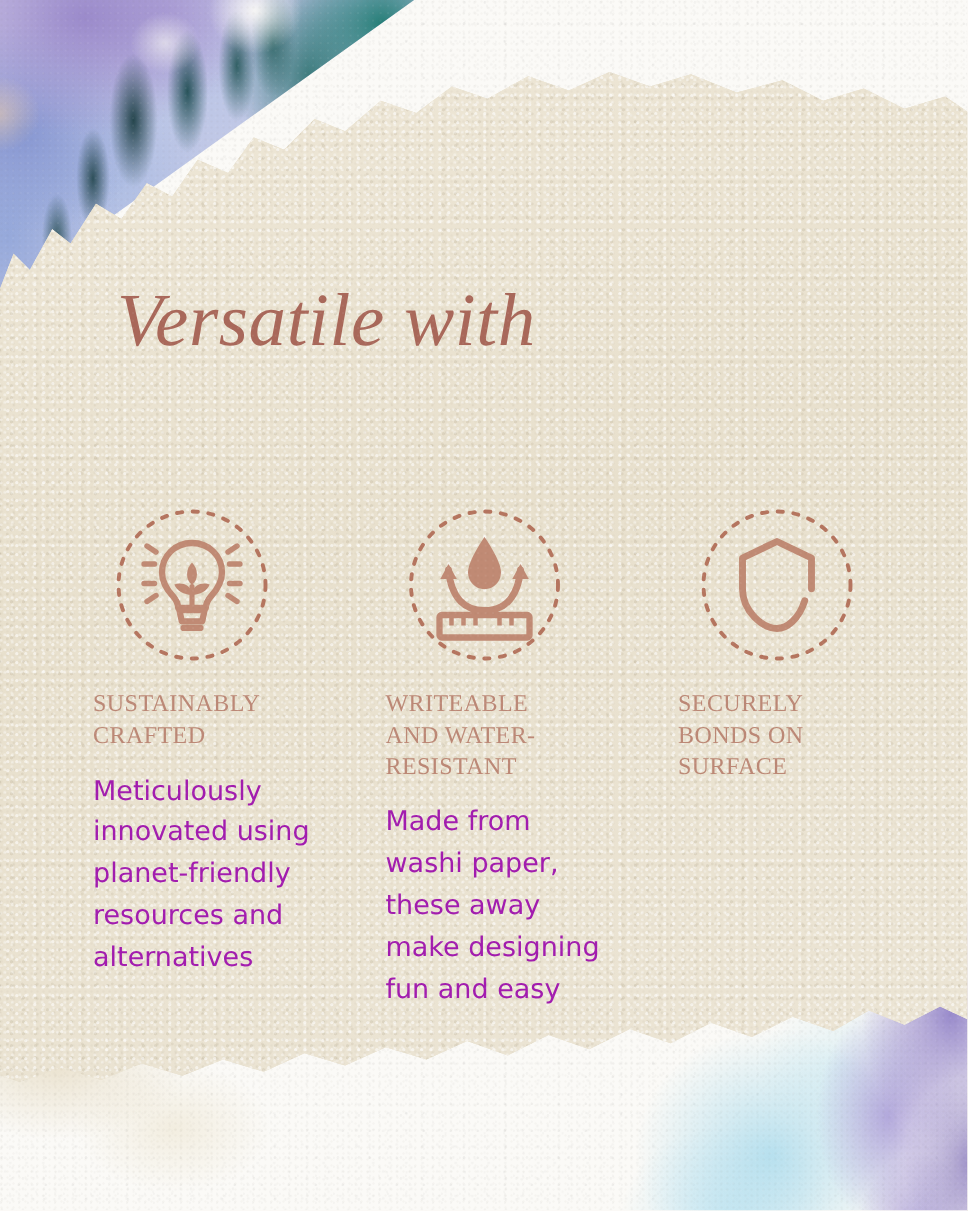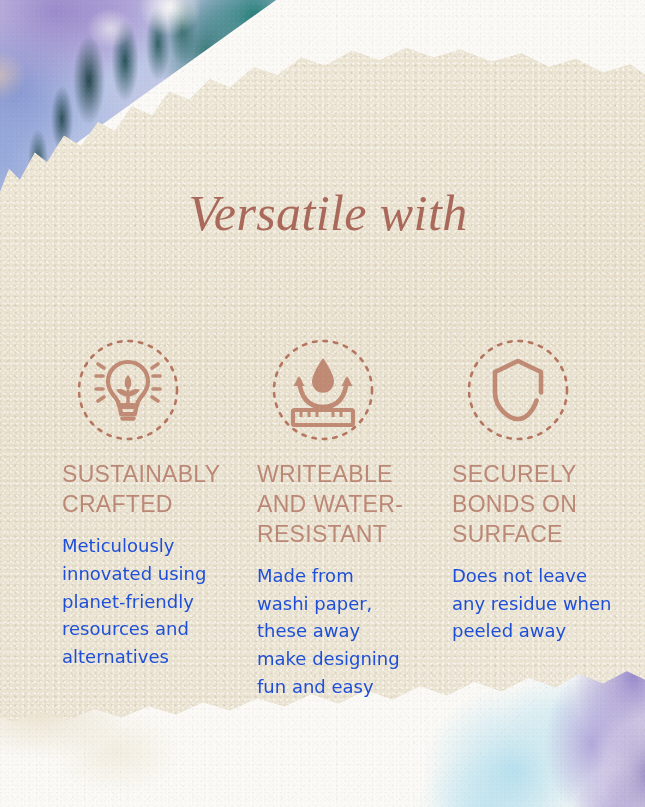--- a/index.html
+++ b/index.html
@@ -197,21 +197,21 @@
     left: 78px;
     top: 183px;
     width: 500px;
     font-family: "Liberation Serif", "DejaVu Serif", serif;
     font-style: italic;
     font-size: 50px;
     line-height: 1.20;
     color: #a9685a;
     letter-spacing: 0.4px;
   }
-  .headline .line { display: block; white-space: nowrap; text-align: center; }
+  .headline .line { display: block; white-space: nowrap; }
 
   .cards {
     position: absolute;
     left: 62px;
     top: 334px;
     width: 585px;
     display: flex;
     gap: 0px;
   }
   .card {
@@ -223,36 +223,36 @@
   .icon-wrap {
     width: 112px;
     height: 112px;
     display: block;
     margin-left: 10px;
   }
   .icon-wrap svg { display: block; width: 112px; height: 112px; }
 
   .card-title {
     margin-top: 14px;
-    font-family: Liberation Sans, sans-serif;
+    font-family: Liberation Serif, serif;
     font-weight: 400;
-    font-size: 23px;
+    font-size: 16px;
     line-height: 1.30;
     letter-spacing: 0.3px;
     color: #bc8876;
     text-transform: uppercase;
     white-space: pre-line;
   }
   .card-body {
     margin-top: 12px;
     font-family: "DejaVu Sans", sans-serif;
     font-weight: 400;
     font-size: 18px;
     line-height: 1.55;
-    color: #1d4ed8;
+    color: #a21caf;
     white-space: pre-line;
   }
 
   
   .grain-overlay {
     position: absolute;
     inset: 0;
     pointer-events: none;
     opacity: 0.35;
     background-image:
@@ -366,22 +366,19 @@
       <div class="card">
         <span class="icon-wrap">
           <svg viewBox="0 0 112 112" xmlns="http://www.w3.org/2000/svg">
             <circle cx="56" cy="56" r="49" fill="none" stroke="#b5755f" stroke-width="2.6" stroke-linecap="round" stroke-dasharray="3.5 7"></circle>
             <path d="M74.5 66.5 C70.5 79 62.5 85 56 85 C47 85 33 74 33 58.5 L33 38 L56 27 L79 38 L79 58.5" fill="none" stroke="#c08a74" stroke-width="4.6" stroke-linecap="round" stroke-linejoin="round"></path>
           </svg>
         </span>
         <div class="card-title">SECURELY
 BONDS ON
 SURFACE</div>
-        <div class="card-body">Does not leave
-any residue when
-peeled away</div>
       </div>
 
     </div>
   </div>
 
   <div class="grain-overlay"></div>
 </div>
 
 </body></html>

